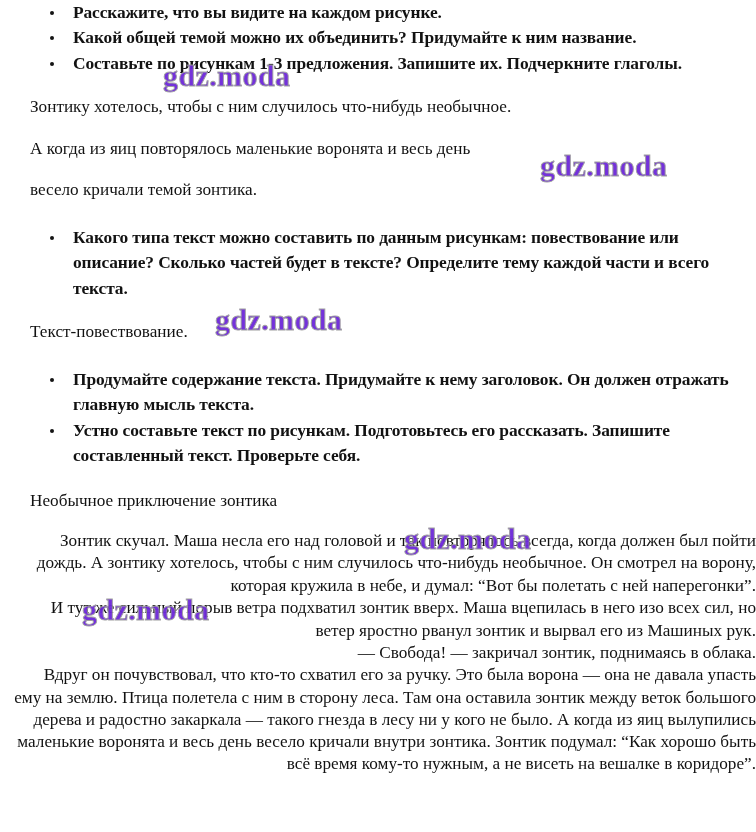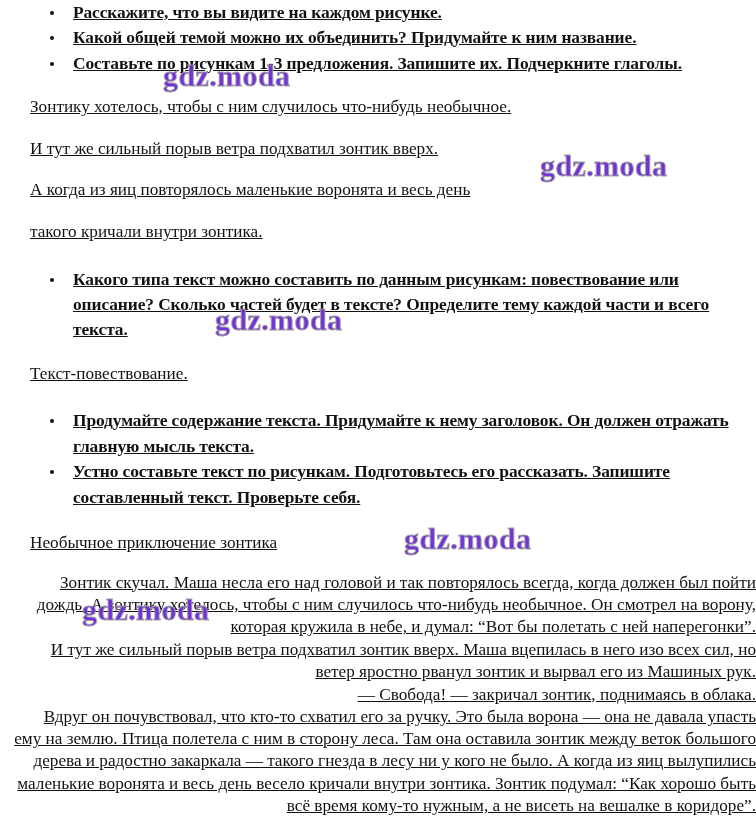--- a/index.html
+++ b/index.html
@@ -15,21 +15,20 @@
     color: #121212;
     position: relative;
   }
 
   .page {
     position: relative;
     width: 756px;
     height: 832px;
     box-sizing: border-box;
     padding: 0;
-    text-decoration: underline;
   }
 
   
   .bullet-list {
     list-style: none;
     margin: 0;
     padding: 0;
   }
   .bullet-item {
     position: relative;
@@ -116,23 +115,22 @@
     </li>
     <li class="bullet-item">
       <span class="btext">Составьте по рисункам 1-3 предложения. Запишите их. Подчеркните глаголы.</span>
     </li>
   </ul>
 
   <div class="gap-2"></div>
 
   <div>
     <p class="body-line">Зонтику хотелось, чтобы с ним случилось что-нибудь необычное.</p>
-    <p class="body-line">И тут же сильный порыв ветра подхватил зонтик вверх.</p>
     <p class="body-line">А когда из яиц повторялось маленькие воронята и весь день</p>
-    <p class="body-line">такого кричали внутри зонтика.</p>
+    <p class="body-line">весело кричали темой зонтика.</p>
   </div>
 
   <div class="gap-6"></div>
 
   <ul class="bullet-list">
     <li class="bullet-item">
       <span class="btext">Какого типа текст можно составить по данным рисункам: повествование или описание? Сколько частей будет в тексте? Определите тему каждой части и всего текста.</span>
     </li>
   </ul>
 

